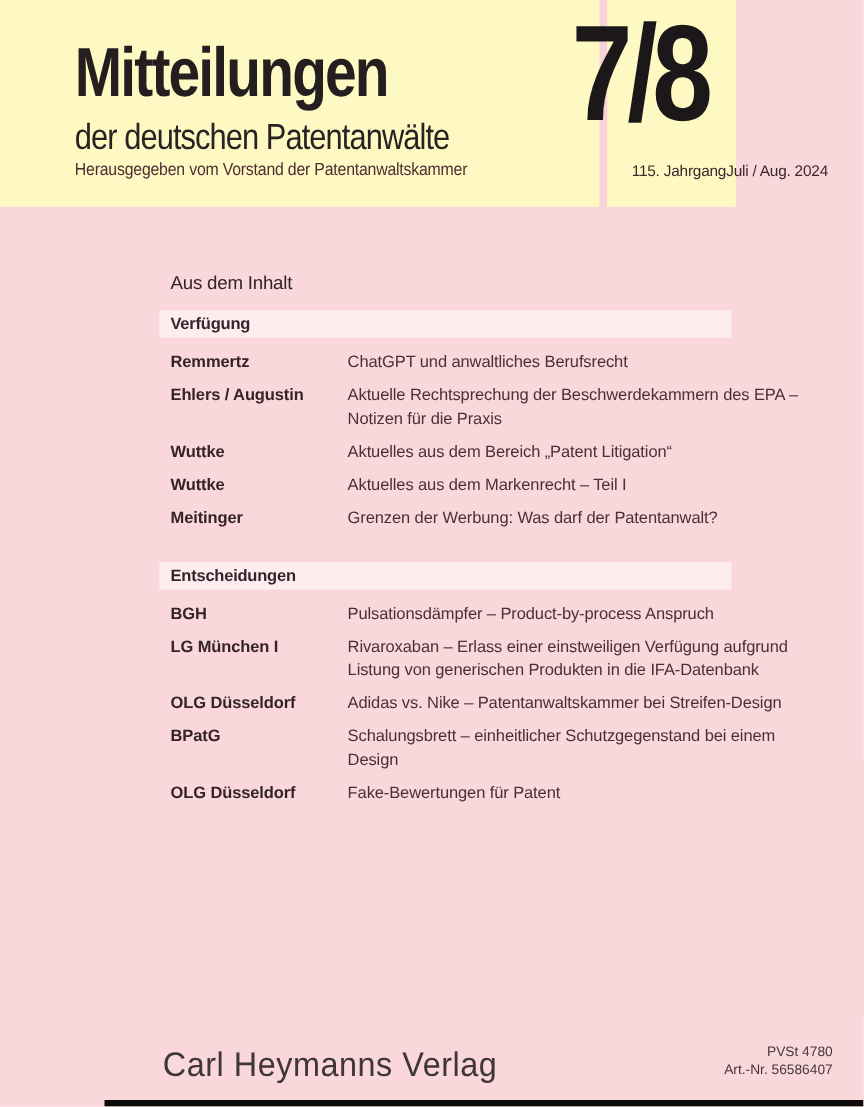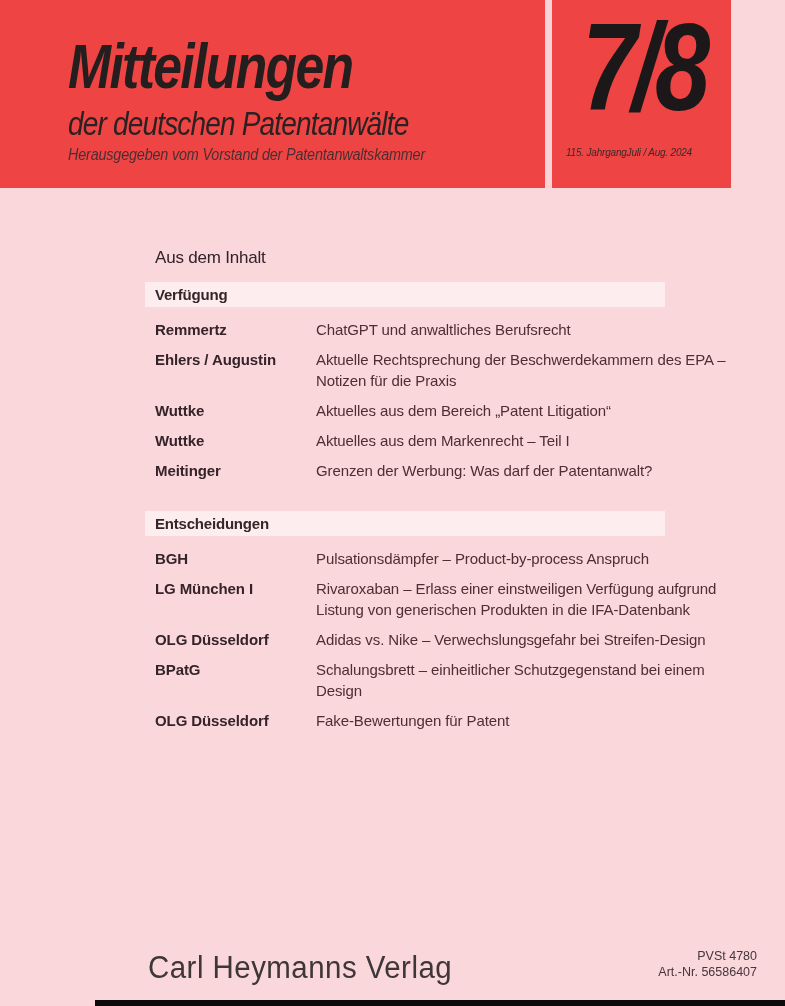--- a/index.html
+++ b/index.html
@@ -6,23 +6,22 @@
   .page{
     position:relative;
     width:785px;height:1006px;
     background:#f9d7db;
     overflow:hidden;
     font-family:"Liberation Sans", sans-serif;
     color:#3c282b;
   }
   
   .masthead{
-    position:absolute;left:0;top:0;width:731px;height:188px;
-    background:#ef4444;
-    font-style:italic;
+    position:absolute;left:0;top:0;width:669px;height:188px;
+    background:#fef9c3;
   }
   .masthead-divider{
     position:absolute;left:545px;top:0;width:7px;height:188px;
     background:#f8d2d7;
   }
   .journal-title{
     position:absolute;left:68px;top:30px;
     font-size:63px;font-weight:700;color:#241e1f;
     letter-spacing:-2px;white-space:nowrap;
     transform:scaleX(.82);transform-origin:0 0;
@@ -40,22 +39,22 @@
     transform:scaleX(.9);transform-origin:0 0;
   }
   .issue-number{
     position:absolute;right:26px;top:2px;
     font-size:124px;font-weight:700;color:#1c1718;
     letter-spacing:-6px;white-space:nowrap;line-height:1.05;
     transform:scaleX(.8);transform-origin:100% 0;
   }
   .issue-meta{
     position:absolute;left:566px;top:147px;width:195px;
-    display:flex;justify-content:flex-start;
-    font-size:10px;color:#3c282b;letter-spacing:-.2px;white-space:nowrap;
+    display:flex;justify-content:center;
+    font-size:14px;color:#3c282b;letter-spacing:-.2px;white-space:nowrap;
   }
   
   .contents{
     position:absolute;left:145px;top:248px;width:545px;
   }
   .contents-heading{
     font-size:17px;font-weight:400;color:#32222a;
     margin:0 0 0 10px;letter-spacing:-.2px;
   }
   .section-band{
@@ -156,21 +155,21 @@
       <div class="toc-entry">
         <span class="toc-author">BGH</span>
         <span class="toc-title">Pulsationsdämpfer – Product-by-process Anspruch</span>
       </div>
       <div class="toc-entry">
         <span class="toc-author">LG München I</span>
         <span class="toc-title">Rivaroxaban – Erlass einer einstweiligen Verfügung aufgrund Listung von generischen Produkten in die IFA-Datenbank</span>
       </div>
       <div class="toc-entry">
         <span class="toc-author">OLG Düsseldorf</span>
-        <span class="toc-title">Adidas vs. Nike – Verwechslungsgefahr bei Streifen-Design</span>
+        <span class="toc-title">Adidas vs. Nike – Patentanwaltskammer bei Streifen-Design</span>
       </div>
       <div class="toc-entry">
         <span class="toc-author">BPatG</span>
         <span class="toc-title">Schalungsbrett – einheitlicher Schutzgegenstand bei einem Design</span>
       </div>
       <div class="toc-entry">
         <span class="toc-author">OLG Düsseldorf</span>
         <span class="toc-title">Fake-Bewertungen für Patent</span>
       </div>
     </div>

